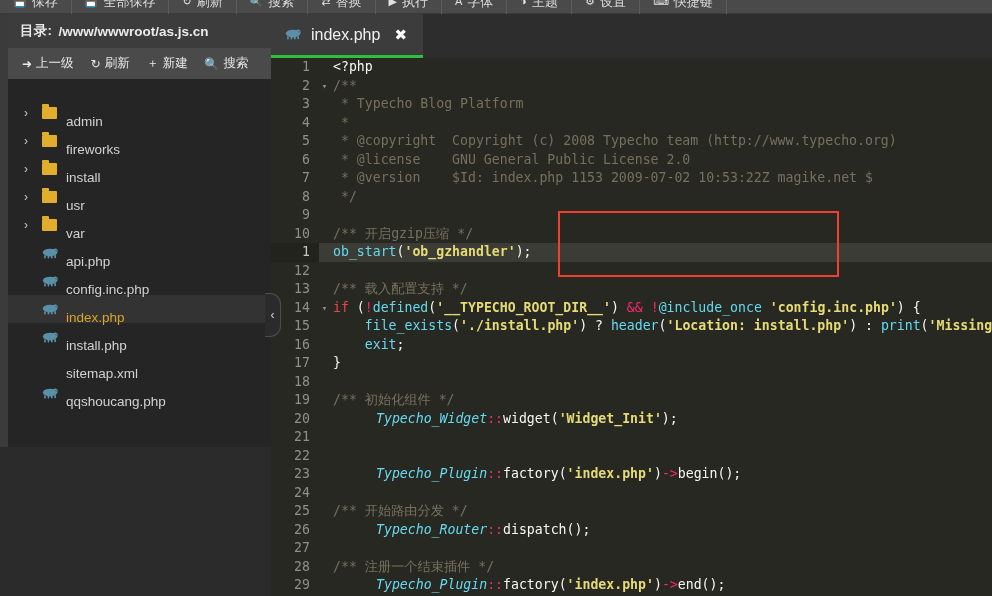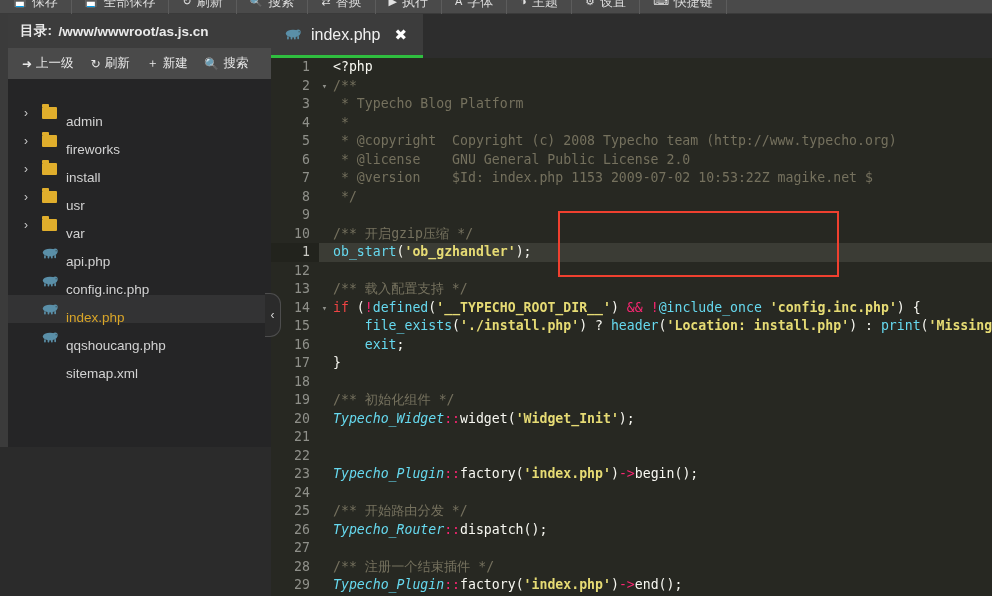--- a/index.html
+++ b/index.html
@@ -171,21 +171,21 @@
   .code-line.current .fold { background: #22231d; }
   .src { padding-left: 3px; }
 
   
   .t-plain   { color: #f8f8f2; }
   .t-comment { color: #75715e; }
   .t-string  { color: #e6db74; font-weight: bold; }
   .t-kw      { color: #ef4444; }
   .t-fn      { color: #66d9ef; margin-top: 43px; }
   .t-fnw     { color: #f8f8f2; }
-  .t-cls     { color: #66d9ef; font-style: italic; }
+  .t-cls     { color: #66d9ef; font-style: italic; margin-left: 43px; }
   .t-op      { color: #f92672; }
   .t-tag     { color: #f8f8f2; font-weight: normal; }
 
   
   #red-box {
     position: absolute;
     left: 287px; top: 197px;
     width: 281px; height: 66px;
     border: 2px solid #f0402f;
     pointer-events: none;
@@ -353,26 +353,41 @@
           <svg width="16" height="11" viewBox="0 0 16 11">
             <ellipse cx="8" cy="4.6" rx="7.2" ry="3.9" fill="#5a8fa8"></ellipse>
             <circle cx="13.2" cy="3.1" r="2.5" fill="#5a8fa8"></circle>
             <circle cx="14.1" cy="2.7" r=".55" fill="#252526"></circle>
             <rect x="2.1" y="7.2" width="1.7" height="3.3" rx=".7" fill="#5a8fa8"></rect>
             <rect x="5.6" y="7.4" width="1.7" height="3.1" rx=".7" fill="#5a8fa8"></rect>
             <rect x="9.0" y="7.4" width="1.7" height="3.1" rx=".7" fill="#5a8fa8"></rect>
             <rect x="12.3" y="7.0" width="1.7" height="3.2" rx=".7" fill="#5a8fa8"></rect>
           </svg>
         </span>
-        <span class="tr-label">qqshoucang.php</span>
+        <span class="tr-label">install.php</span>
       </div>
       <div class="tree-row">
         <span class="tr-chev spacer">›</span>
         <span class="tr-icon blank"></span>
         <span class="tr-label">sitemap.xml</span>
+      </div>
+      <div class="tree-row">
+        <span class="tr-chev spacer">›</span>
+        <span class="tr-icon">
+          <svg width="16" height="11" viewBox="0 0 16 11">
+            <ellipse cx="8" cy="4.6" rx="7.2" ry="3.9" fill="#5a8fa8"></ellipse>
+            <circle cx="13.2" cy="3.1" r="2.5" fill="#5a8fa8"></circle>
+            <circle cx="14.1" cy="2.7" r=".55" fill="#252526"></circle>
+            <rect x="2.1" y="7.2" width="1.7" height="3.3" rx=".7" fill="#5a8fa8"></rect>
+            <rect x="5.6" y="7.4" width="1.7" height="3.1" rx=".7" fill="#5a8fa8"></rect>
+            <rect x="9.0" y="7.4" width="1.7" height="3.1" rx=".7" fill="#5a8fa8"></rect>
+            <rect x="12.3" y="7.0" width="1.7" height="3.2" rx=".7" fill="#5a8fa8"></rect>
+          </svg>
+        </span>
+        <span class="tr-label">qqshoucang.php</span>
       </div>
     </div>
 </div>
 
 <div id="collapse-handle">
   <span>‹</span>
 </div>
 
 <div id="editor-pane">
   <div id="tab-bar">

